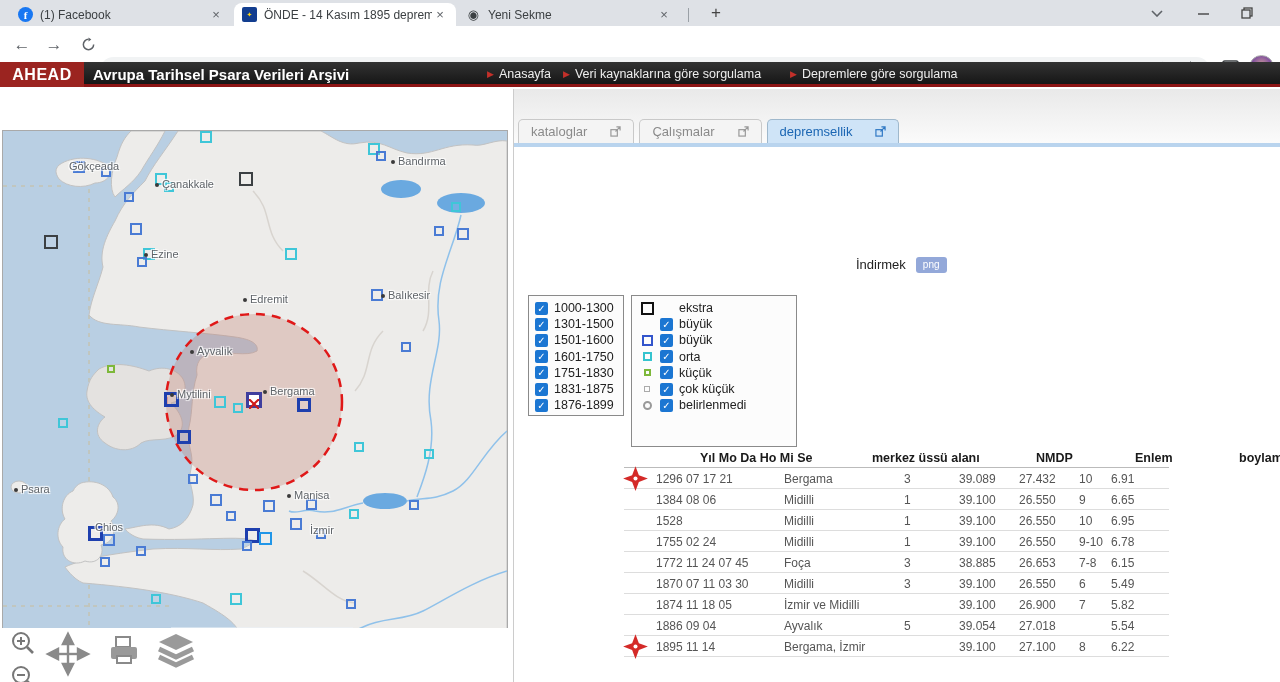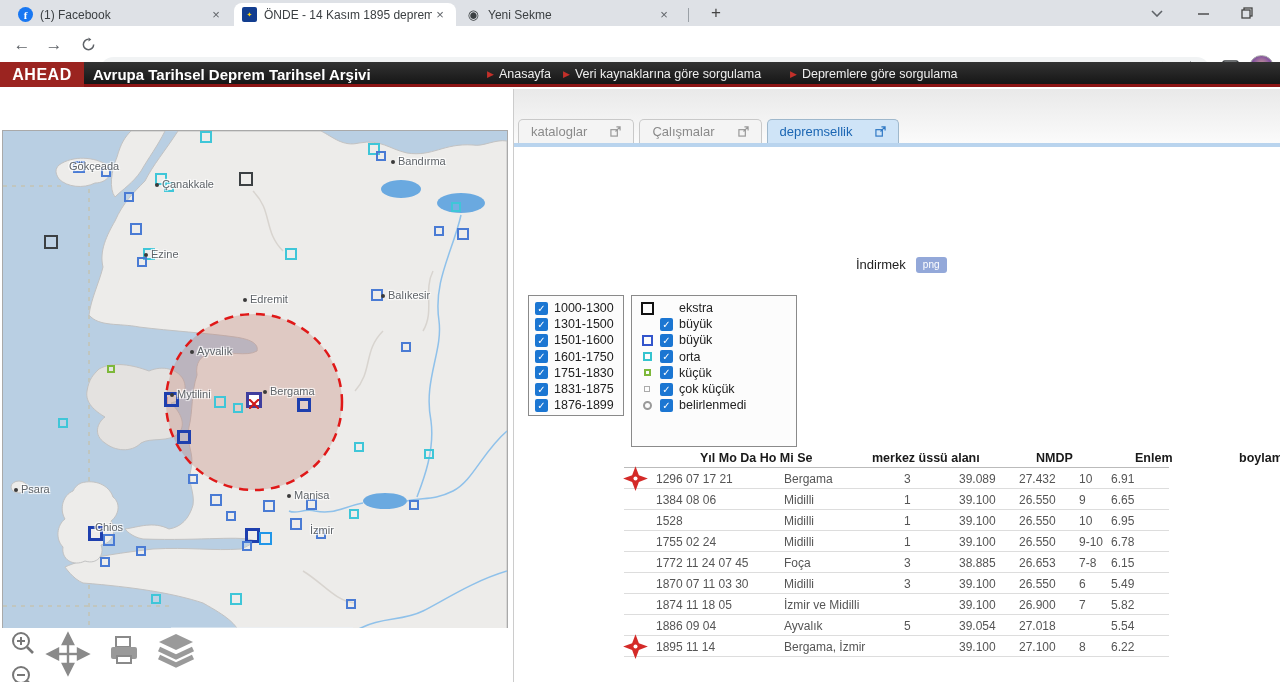--- a/index.html
+++ b/index.html
@@ -176,21 +176,21 @@
       <svg width="17" height="17" viewBox="0 0 18 18">
           <rect x="1" y="1" width="16" height="16" rx="2" fill="none" stroke="#3c4043" stroke-width="1.6"></rect>
           <rect x="10.5" y="2.6" width="5" height="12.8" fill="#3c4043"></rect>
         </svg>
     </span>
     <div id="avatar"></div>
   </div>
 
   <div id="site-header">
     <div id="brand">AHEAD</div>
-    <div id="site-title">Avrupa Tarihsel Deprem Tarihsel Arşivi</div>
+    <div id="site-title">Avrupa Tarihsel Psara Verileri Arşivi</div>
     <a class="snav" style="left:487px;">Anasayfa</a>
     <a class="snav" style="left:563px;">Veri kaynaklarına göre sorgulama</a>
     <a class="snav" style="left:790px;">Depremlere göre sorgulama</a>
   </div>
 
   <div id="map-wrap">
     <svg width="504" height="530" viewBox="0 0 504 530">
       <rect width="504" height="530" fill="#b9cfe3"></rect>
 
       <line x1="86" y1="40" x2="86" y2="530" stroke="#c9bd9a" stroke-width="1" stroke-dasharray="4 5"></line>

